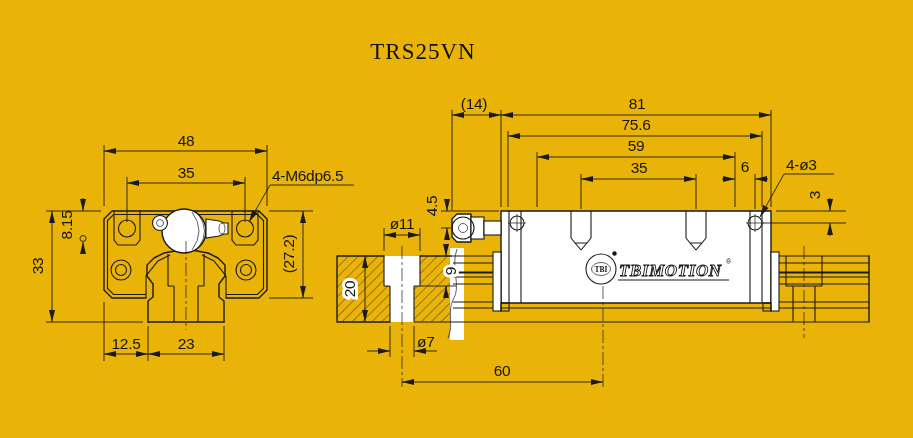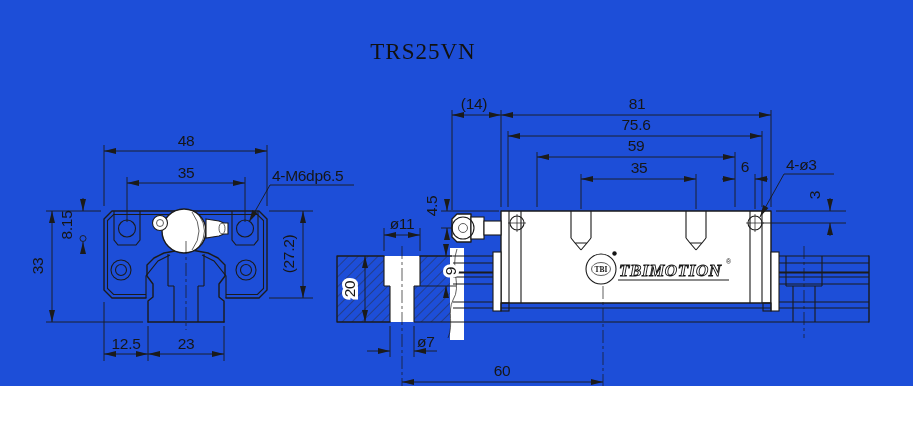--- a/index.html
+++ b/index.html
@@ -1,16 +1,16 @@
 <!DOCTYPE html>
 <html><head>
 <meta charset="utf-8">
 <style>
   html,body{margin:0;padding:0;background:#ffffff;}
-  .stage{position:relative;width:913px;height:386px;background:#1d4ed8;overflow:hidden;
+  .stage{position:relative;width:913px;height:438px;background:#eab308;overflow:hidden;
          font-family:"Liberation Sans", sans-serif;}
   svg{display:block;}
   .ol{stroke:#1b1b1b;stroke-width:1.4;fill:none;stroke-linecap:round;stroke-linejoin:round;}
   .ml{stroke:#1b1b1b;stroke-width:1.1;fill:none;}
   .rl{stroke:#1b1b1b;stroke-width:1.2;fill:none;}
   .rlb{stroke:#1b1b1b;stroke-width:2.2;fill:none;}
   .dl{stroke:#1b1b1b;stroke-width:0.9;fill:none;}
   .cl{stroke:#1b1b1b;stroke-width:0.7;fill:none;stroke-dasharray:13 3 3 3;}
   .th{stroke:#1b1b1b;stroke-width:0.7;fill:none;}
   .wf{fill:#ffffff;}

